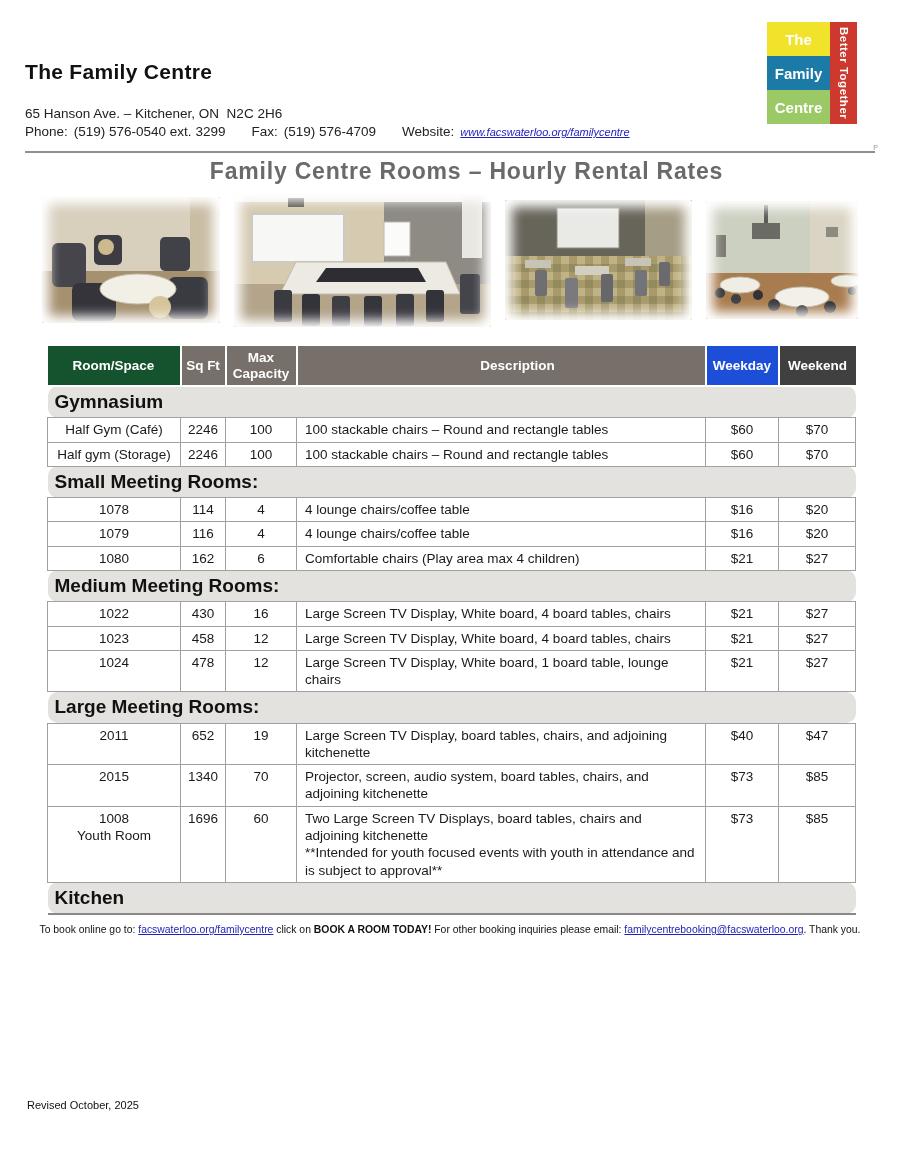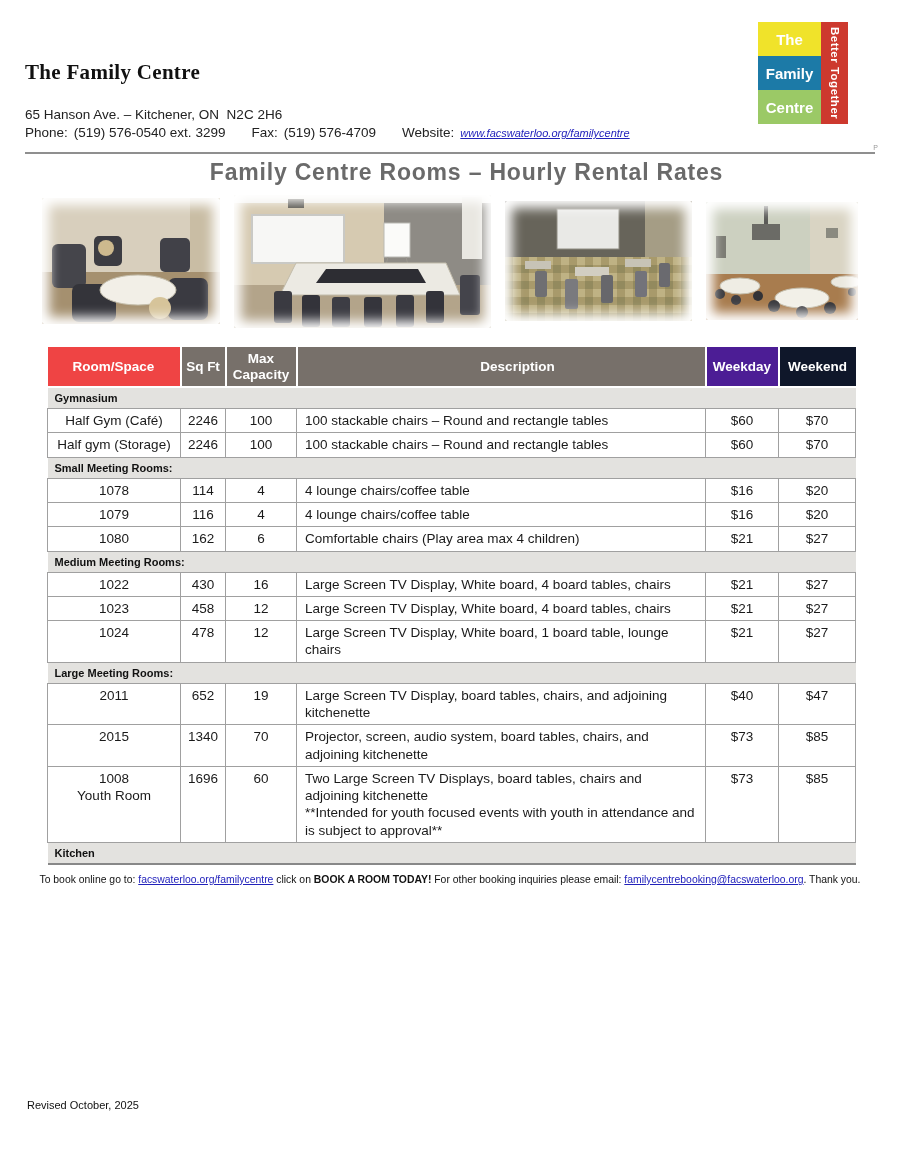--- a/index.html
+++ b/index.html
@@ -1,30 +1,30 @@
 <!DOCTYPE html>
 <html><head>
 <meta charset="utf-8">
 <style>
   * { box-sizing: border-box; margin: 0; padding: 0; }
   body { background: #fff; font-family: "Liberation Sans", sans-serif; }
   .page { position: relative; width: 900px; height: 1165px; background: #fff; overflow: hidden; }
 
   
   .letterhead { position: relative; padding: 60px 40px 0 25px; }
-  .org-name { font-size: 21px; font-weight: bold; color: #111; letter-spacing: .3px; font-family: Liberation Serif, serif; }
+  .org-name { font-size: 21px; font-weight: bold; color: #111; letter-spacing: .3px; }
   .addr-line { font-size: 13.5px; color: #222; margin-top: 22px; }
   .contact-line { font-size: 13.5px; color: #222; margin-top: 3px; }
   .contact-line .gap { display: inline-block; width: 26px; }
   .contact-line .lbl { margin-right: 6px; }
   a.link { color: #2222bb; text-decoration: underline; cursor: pointer; }
   .website-link { font-size: 11px; font-style: italic; }
 
   
-  .logo { position: absolute; top: 22px; right: 52px; width: 90px; height: 102px; display: flex; }
+  .logo { position: absolute; top: 22px; right: 43px; width: 90px; height: 102px; display: flex; }
   .logo-col { display: flex; flex-direction: column; width: 63px; }
   .logo-block { flex: 1; display: flex; align-items: center; justify-content: center;
                 color: #fff; font-weight: bold; font-size: 15px; }
   .logo-strip { width: 27px; display: flex; align-items: center; justify-content: center; }
   .logo-strip span { writing-mode: vertical-rl; color: #fff; font-weight: bold; font-size: 11.5px; letter-spacing: .5px; white-space: nowrap; }
 
   .rule { border: none; border-top: 2px solid #8f8f8f; margin: 12px 25px 0 25px; }
   .page-marker { position: absolute; top: 144px; right: 22px; font-size: 7px; color: #999; }
 
   
@@ -38,22 +38,22 @@
 
   
   table.rates { border-collapse: collapse; width: 808px; margin: 16px 0 0 47px; font-size: 13.5px; color: #1a1a1a; table-layout: fixed; }
   table.rates { border-bottom: 2px solid #888; }
   thead th { color: #fff; font-weight: bold; font-size: 13.5px; text-align: center; vertical-align: middle;
              padding: 4px 3px; height: 38px; border-bottom: 2px solid #fff; line-height: 1.15; }
   thead th + th { border-left: 2px solid #fff; }
   tbody td { border: 1px solid #a0a0a0; padding: 3px 6px; vertical-align: top; white-space: pre-line; line-height: 1.28; }
   td.c-room, td.c-sqft, td.c-capacity, td.c-weekday, td.c-weekend { text-align: center; }
   td.c-description { text-align: left; padding-left: 8px; }
-  td.section-cell { background: #e3e2df; font-weight: bold; font-size: 11px; color: #111;
-                    border-left: none; border-right: none; padding: 3px 7px; white-space: normal; }
+  td.section-cell { background: #e3e2df; font-weight: bold; font-size: 19px; color: #111;
+                    border-left: none; border-right: none; padding: 3px 7px; white-space: normal; border-radius: 10px; }
 
   
   .booking-footer { text-align: center; font-size: 10.4px; color: #111; margin-top: 9px; white-space: nowrap; }
   .booking-footer b { font-weight: bold; }
   .revised { position: absolute; left: 27px; top: 1099px; font-size: 11px; color: #111; }
 </style>
 </head>
 <body>
 
 <div class="page">
@@ -171,26 +171,26 @@
     <colgroup>
       <col style="width:133px">
         <col style="width:45px">
         <col style="width:71px">
       <col style="width:409px">
         <col style="width:73px">
         <col style="width:77px">
     </colgroup>
     <thead>
       <tr>
-        <th style="background: #ef4444;">Room/Space</th>
+        <th style="background: #14532d;">Room/Space</th>
         <th style="background: rgb(119, 112, 106);">Sq Ft</th>
         <th style="background: rgb(119, 112, 106);">Max Capacity</th>
         <th style="background: rgb(119, 112, 106); padding-left: 36px;">Description</th>
-        <th style="background: #4c1d95; margin-top: 13px;">Weekday</th>
-        <th style="background: #0f172a;">Weekend</th>
+        <th style="background: #1d4ed8; margin-top: 13px;">Weekday</th>
+        <th style="background: #404040;">Weekend</th>
       </tr>
     </thead>
     <tbody>
         <tr>
           <td colspan="6" class="section-cell">Gymnasium</td>
         </tr>
         <tr>
           <td class="c-room">Half Gym (Café)</td>
           <td class="c-sqft">2246</td>
           <td class="c-capacity">100</td>

